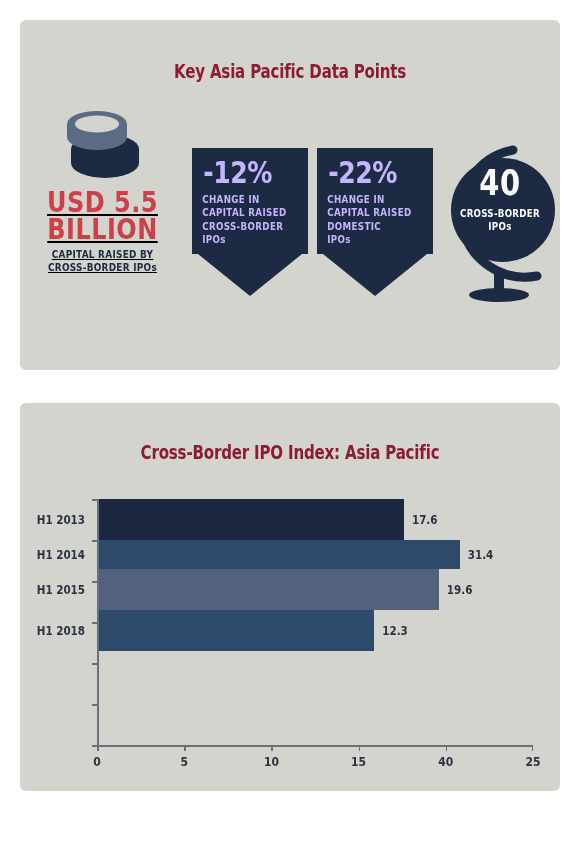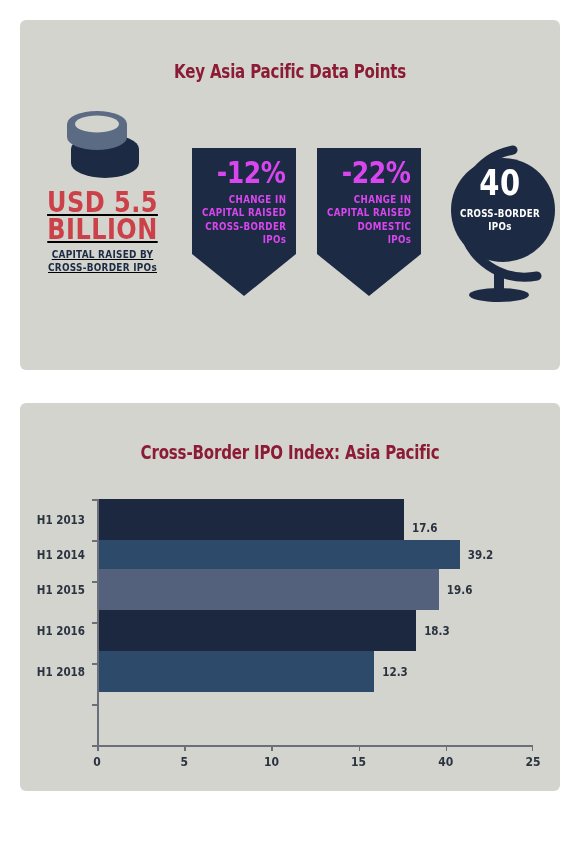--- a/index.html
+++ b/index.html
@@ -60,23 +60,23 @@
     font-weight: bold;
     font-size: 11px;
     line-height: 1.18;
     letter-spacing: 0.3px;
     transform: scaleX(0.9);
   }
 
   
   .arrow-stat {
     position: absolute;
-    width: 104px;
-    color: #d946ef;
-    text-align: right;
+    width: 116px;
+    color: #c4b5fd;
+    text-align: left;
   }
   #stat-arrow-1 { left: 172px; top: 128px; }
   #stat-arrow-2 { left: 297px; top: 128px; }
 
   .arrow-body {
     background: #1d2a44;
     padding: 9px 6px 7px;
   }
   .arrow-head {
     width: 0; height: 0;
@@ -292,36 +292,31 @@
 
 <div class="panel" id="panel-bottom">
   <div id="chart-area">
 
     <div class="panel-title" id="bottom-title">Cross-Border IPO Index: Asia Pacific</div>
 
     <div id="plot">
         <div class="bar-row" style="height: 41px;">
           <span class="cat-label">H1 2013</span>
           <div class="bar" style="width: 306.944px; background: rgb(27, 40, 64);"></div>
-          <span class="bar-value" style="left: 306.944px; margin-top: 8px;">17.6</span>
+          <span class="bar-value" style="left: 306.944px;">17.6</span>
         </div>
         <div class="bar-row" style="height: 29px;">
           <span class="cat-label">H1 2014</span>
           <div class="bar" style="width: 362.752px; background: rgb(46, 74, 107);"></div>
-          <span class="bar-value" style="left: 362.752px;">39.2</span>
+          <span class="bar-value" style="left: 362.752px;">31.4</span>
         </div>
         <div class="bar-row" style="height: 41px;">
           <span class="cat-label">H1 2015</span>
           <div class="bar" style="width: 341.824px; background: rgb(83, 97, 124);"></div>
           <span class="bar-value" style="left: 341.824px;">19.6</span>
-        </div>
-        <div class="bar-row" style="height: 41px;">
-          <span class="cat-label">H1 2016</span>
-          <div class="bar" style="width: 319.152px; background: rgb(27, 40, 64);"></div>
-          <span class="bar-value" style="left: 319.152px;">18.3</span>
         </div>
         <div class="bar-row" style="height: 41px;">
           <span class="cat-label">H1 2018</span>
           <div class="bar" style="width: 277.296px; background: rgb(46, 74, 107);"></div>
           <span class="bar-value" style="left: 277.296px;">12.3</span>
         </div>
       </div>
     <div id="y-axis">
         <div class="y-tick" style="top: 0px;"></div>
         <div class="y-tick" style="top: 41px;"></div>

